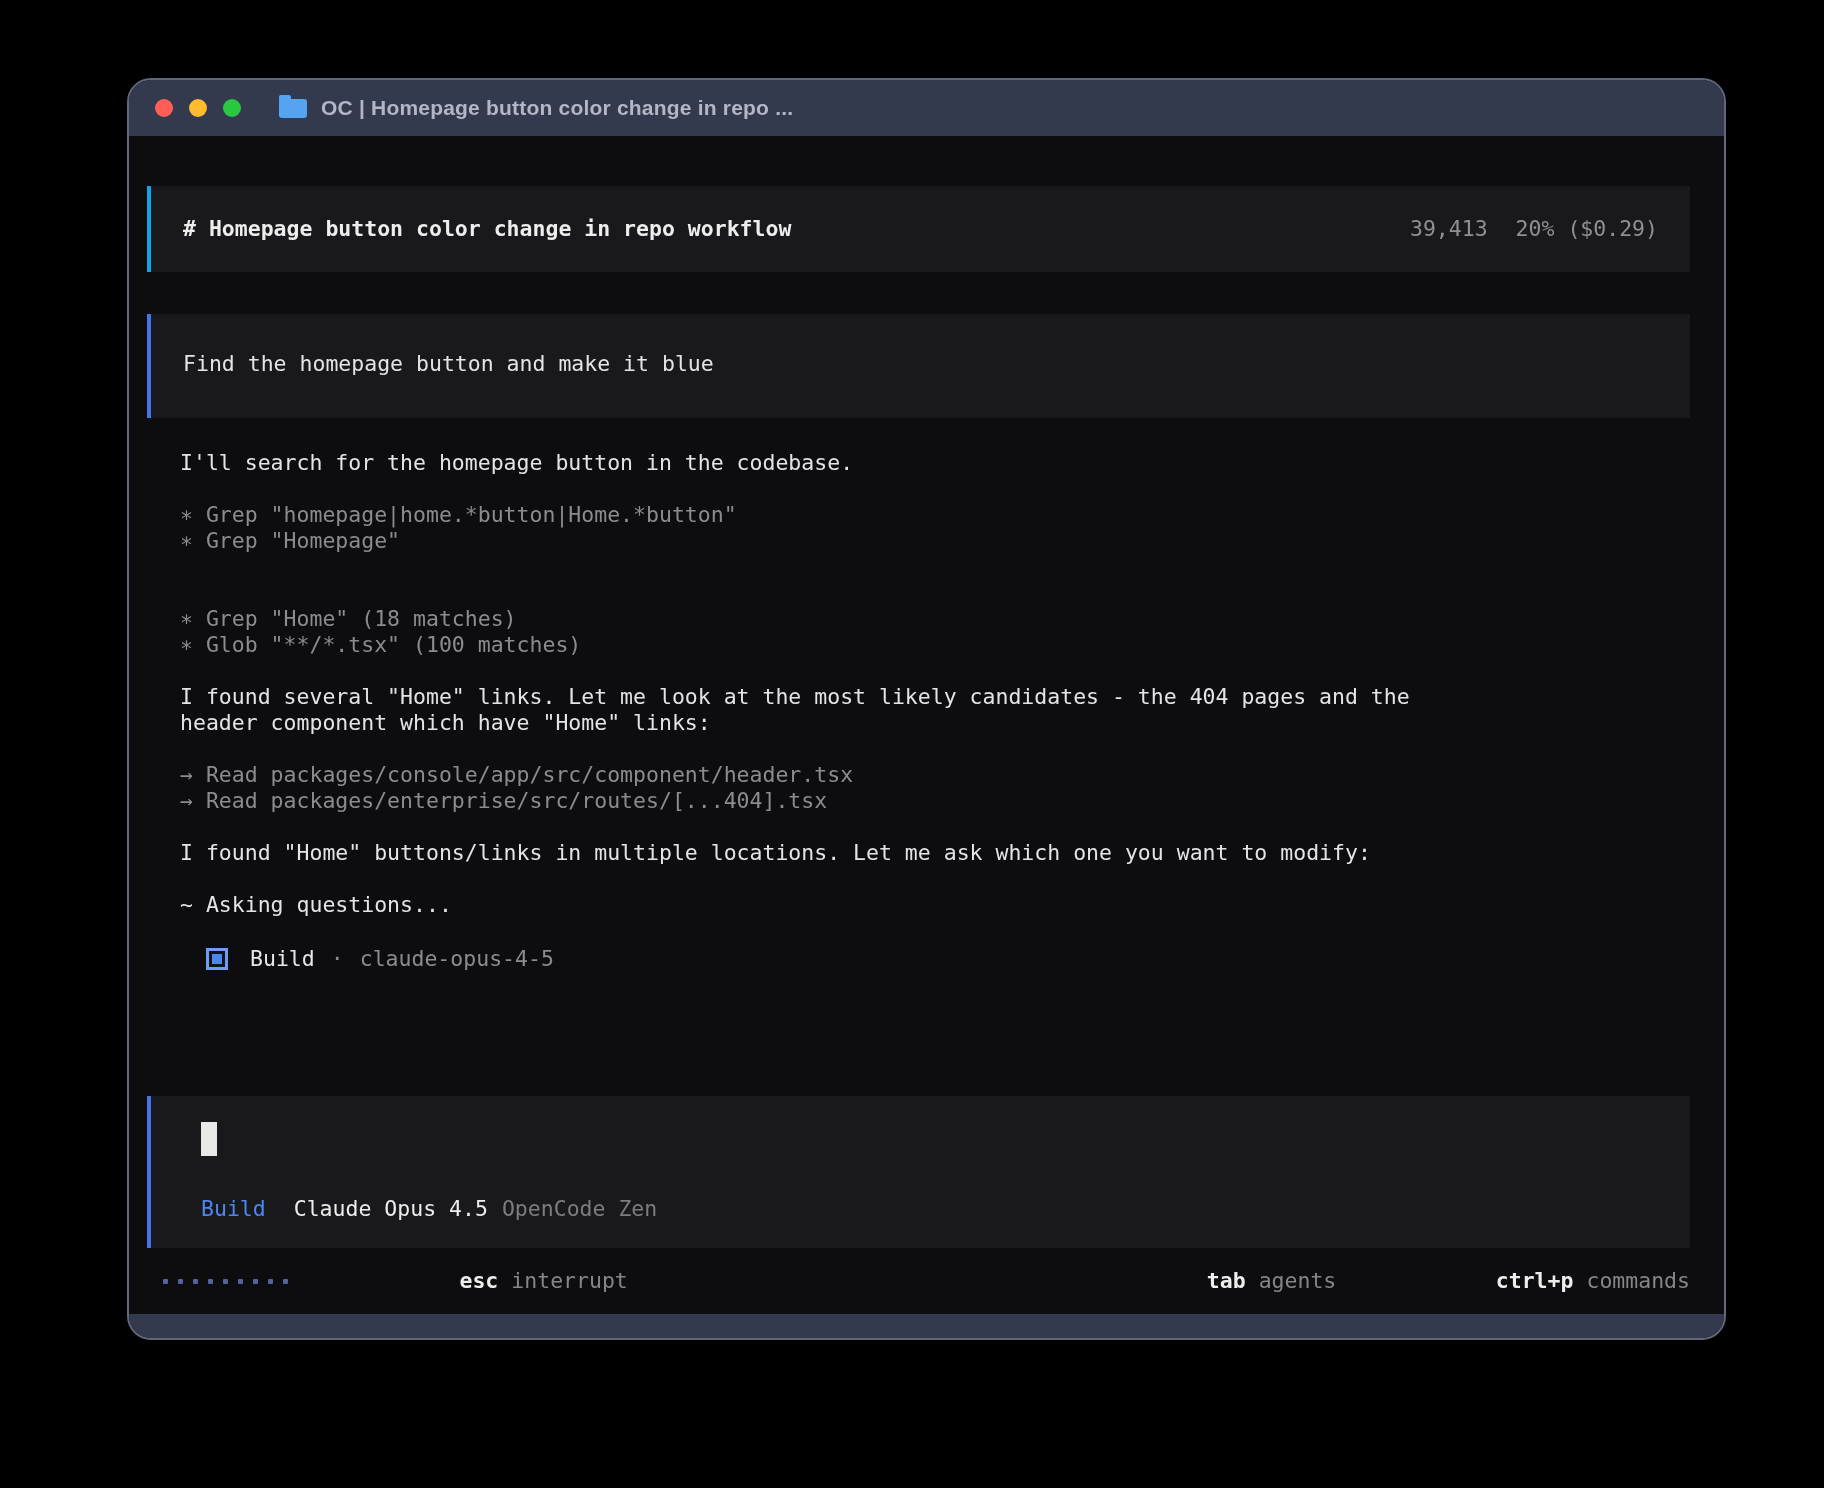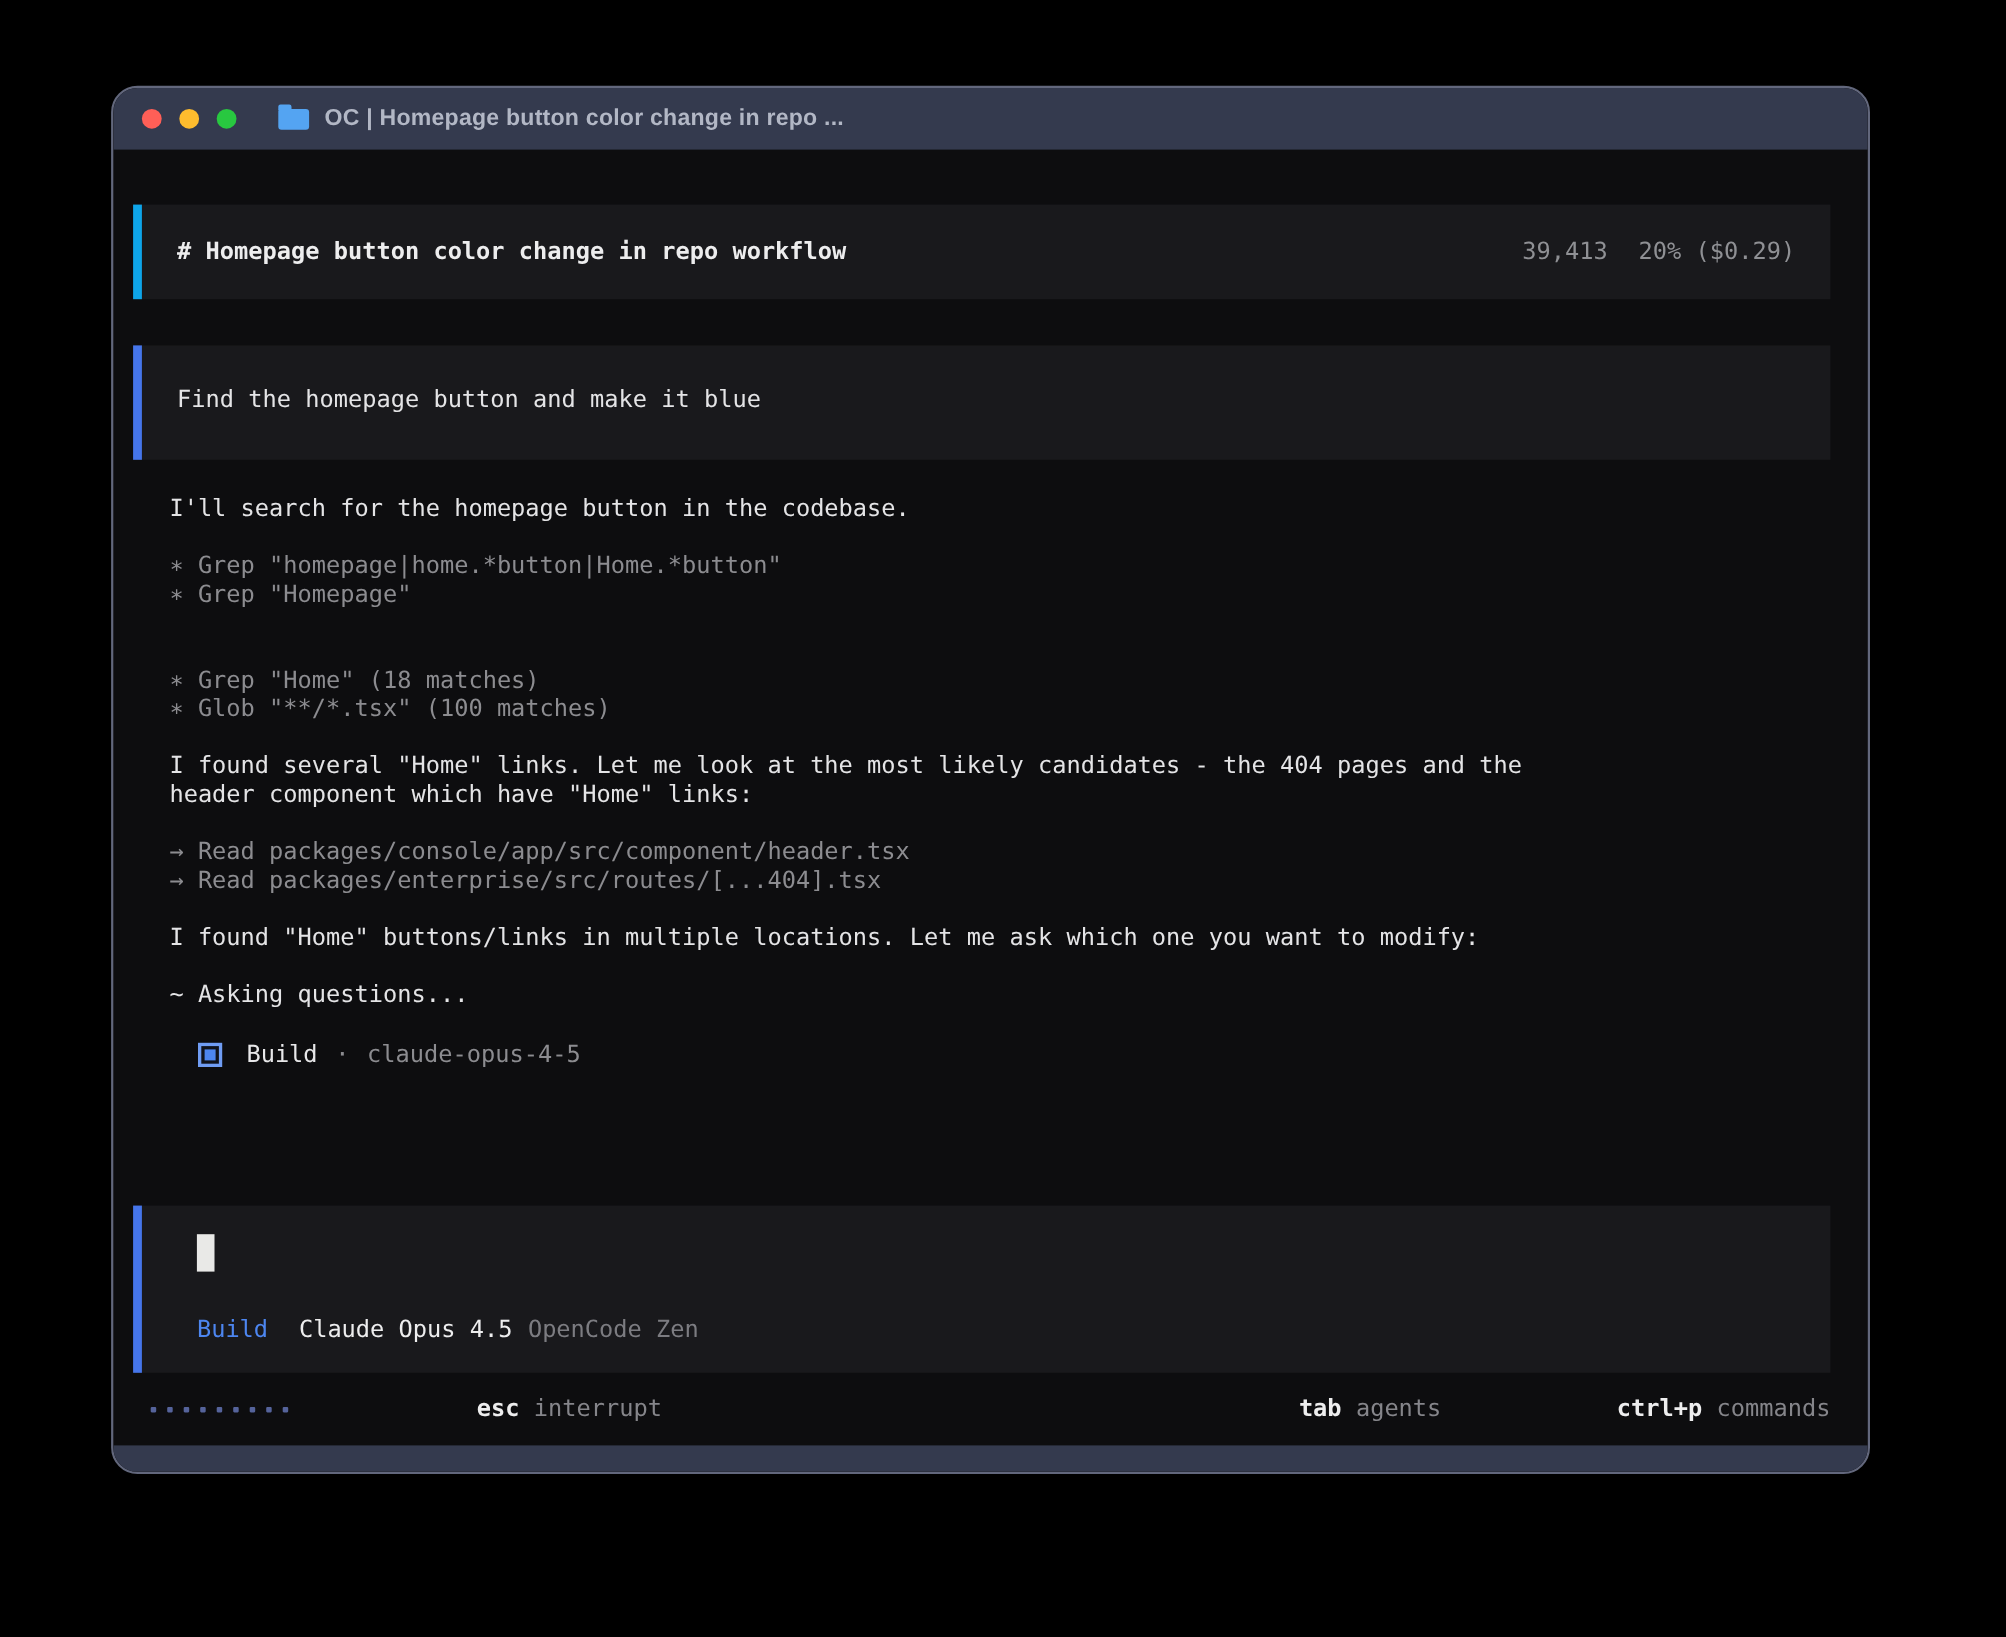--- a/index.html
+++ b/index.html
@@ -1,20 +1,20 @@
 <!DOCTYPE html>
 <html><head>
 <meta charset="utf-8">
 <style>
   * { margin:0; padding:0; box-sizing:border-box; }
   html,body { width:1824px; height:1488px; background:#000; overflow:hidden; }
   body { position:relative; font-family:"DejaVu Sans Mono", monospace; }
 
   .window {
-    position:absolute; left:101px; top:78px; width:1599px; height:1262px;
+    position:absolute; left:127px; top:78px; width:1599px; height:1262px;
     background:#0d0d0f; border:2px solid #62677c; border-radius:24px;
     display:flex; flex-direction:column; overflow:hidden;
   }
 
   
   .titlebar {
     flex:none; height:56px; background:#343a4e;
     display:flex; align-items:center; padding-left:26px;
   }
   .lights { display:flex; gap:16px; }
@@ -26,21 +26,21 @@
     background:#54a4f2; border-radius:2px 3px 3px 3px; }
   .folder::before { content:""; position:absolute; left:0; top:-4px; width:12px; height:5px;
     background:#54a4f2; border-radius:2px 2px 0 0; }
   .window-title { margin-left:14px; font-family:"Liberation Sans", sans-serif;
     font-weight:700; font-size:21px; color:#b2b7c5; letter-spacing:.2px; }
 
   
   .content { flex:1; display:flex; flex-direction:column; padding:0 34px 0 18px; min-height:0;
     font-size:21.5px; line-height:26px; }
 
-  .block { border-left:8px solid #0ea5e9; background:#19191c; width:100%; }
+  .block { border-left:4px solid #0ea5e9; background:#19191c; width:100%; }
   .block.blue { border-left-color:#4575ea; }
 
   .session-header { margin-top:50px; padding:30px 32px;
     display:flex; justify-content:space-between; align-items:center; }
   .session-title { font-weight:700; color:#ededee; white-space:pre; }
   .session-stats { display:flex; gap:28px; color:#8f9094; white-space:pre; }
 
   .user-msg { margin-top:42px; padding:37px 32px 41px; color:#e4e4e6; white-space:pre; }
 
   .assistant { margin:32px 0 0 33px; }

